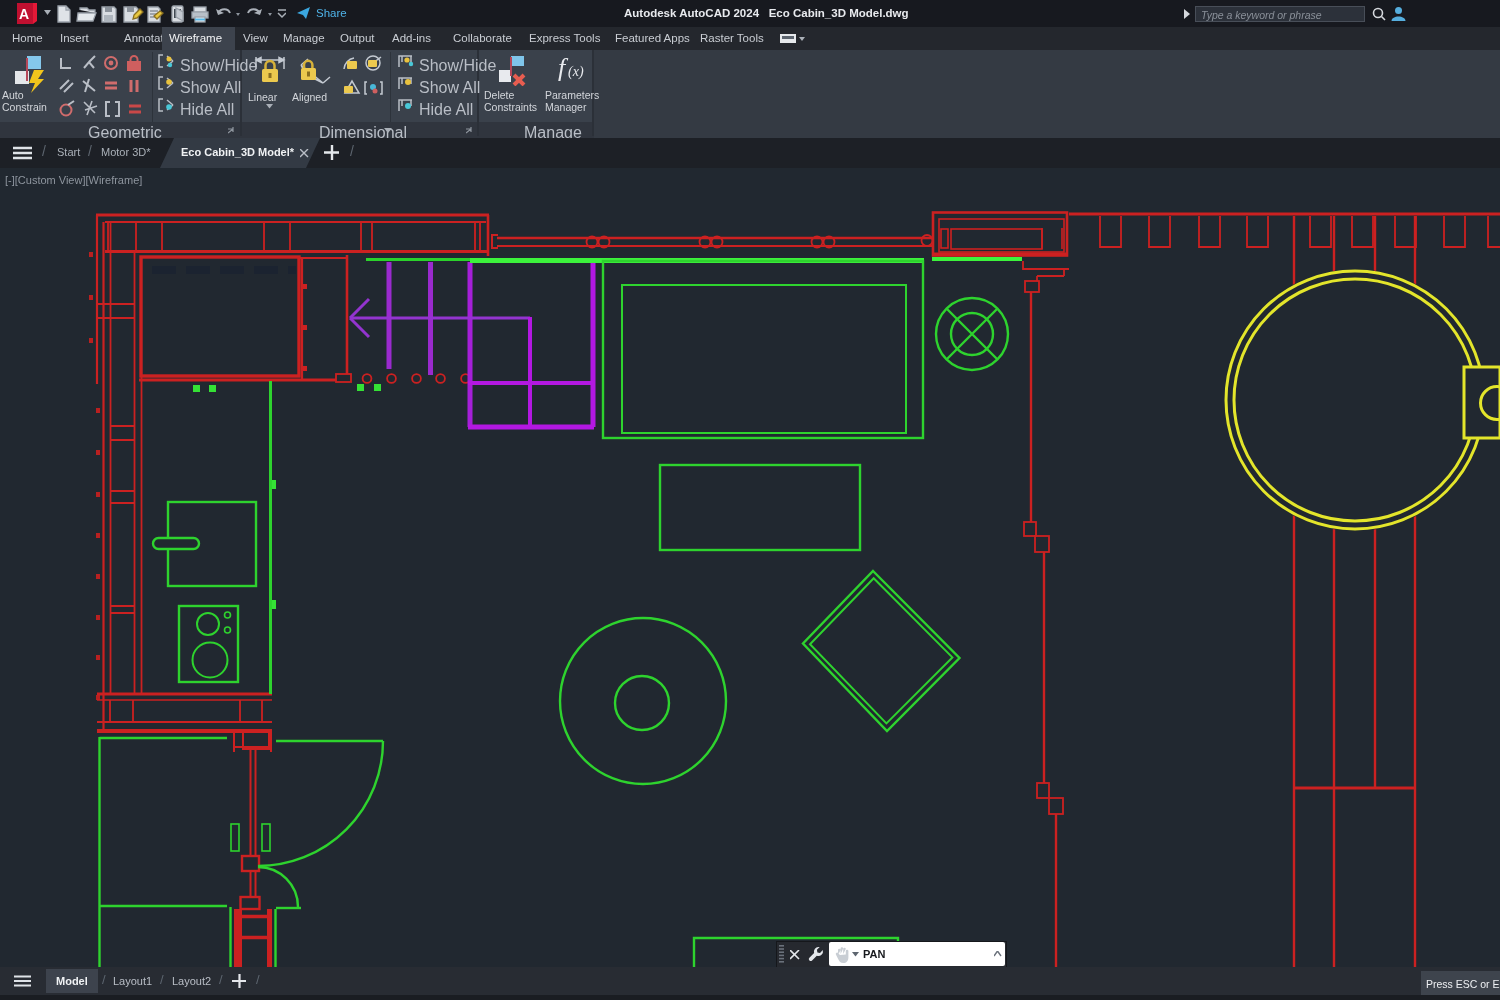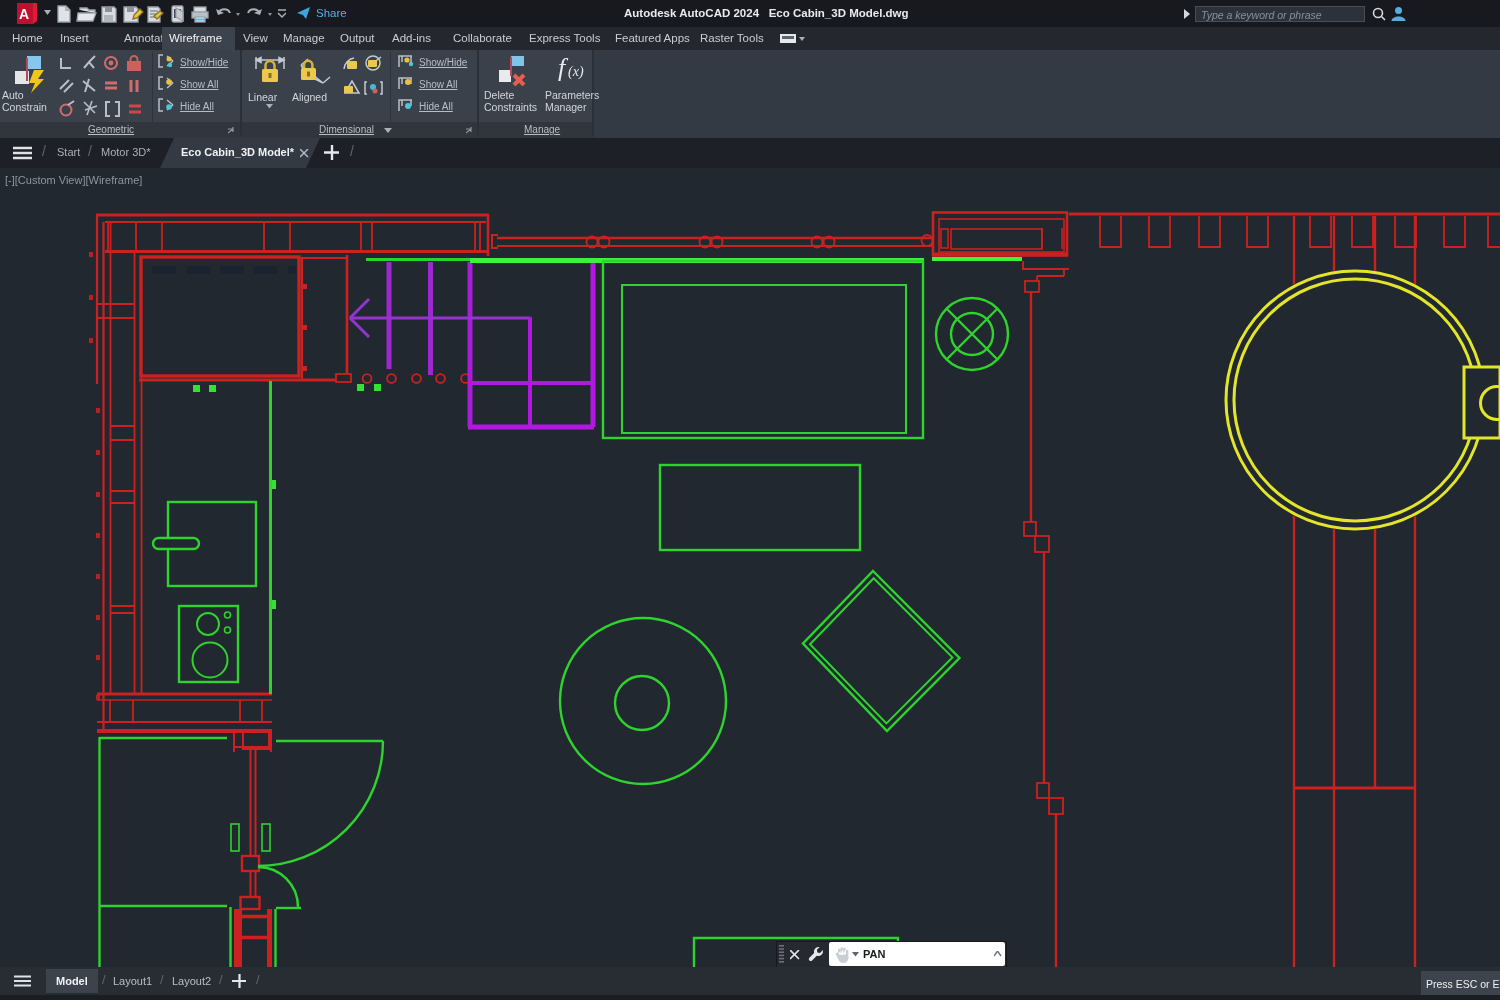--- a/index.html
+++ b/index.html
@@ -108,21 +108,21 @@
       <rect x="2" y="2" width="12" height="3" fill="#5d656f"></rect>
       <path d="M19,3 l6,0 -3,4 z" fill="#aab0b8"></path>
     </svg>
 </div>
 
 <div class="abs" style="left:0;top:50px;width:1500px;height:88px;background:#343a43;"></div>
 <div class="abs" style="left:0;top:50px;width:594px;height:72px;background:#3a414b;"></div>
 <div class="abs" style="left:0;top:122px;width:594px;height:16px;background:#30353e;"></div>
 <div id="ribbon" style="position:absolute;left:0;top:50px;width:1500px;height:88px;">
   <style>
-    #ribbon .lbl { position:absolute; color:#b9bec6; font-size:10px;text-decoration:underline; }
+    #ribbon .lbl { position:absolute; color:#b9bec6; font-size:16px; }
     #ribbon .btxt { position:absolute; color:#d3d6db; font-size:10.5px; text-align:left; line-height:12px; }
     #ribbon .sep { position:absolute; top:0; width:2px; height:86px; background:#2b3038; }
   </style>
   <div class="sep" style="left:240px;"></div>
   <div class="sep" style="left:477px;"></div>
   <div class="sep" style="left:592px;"></div>
   <div class="abs" style="left:152px;top:2px;width:1px;height:70px;background:#2d333b;"></div>
   <div class="abs" style="left:390px;top:2px;width:1px;height:70px;background:#2d333b;"></div>
 
   <svg class="abs" style="left:12px;top:4px" width="42" height="40" viewBox="0 0 42 40">

